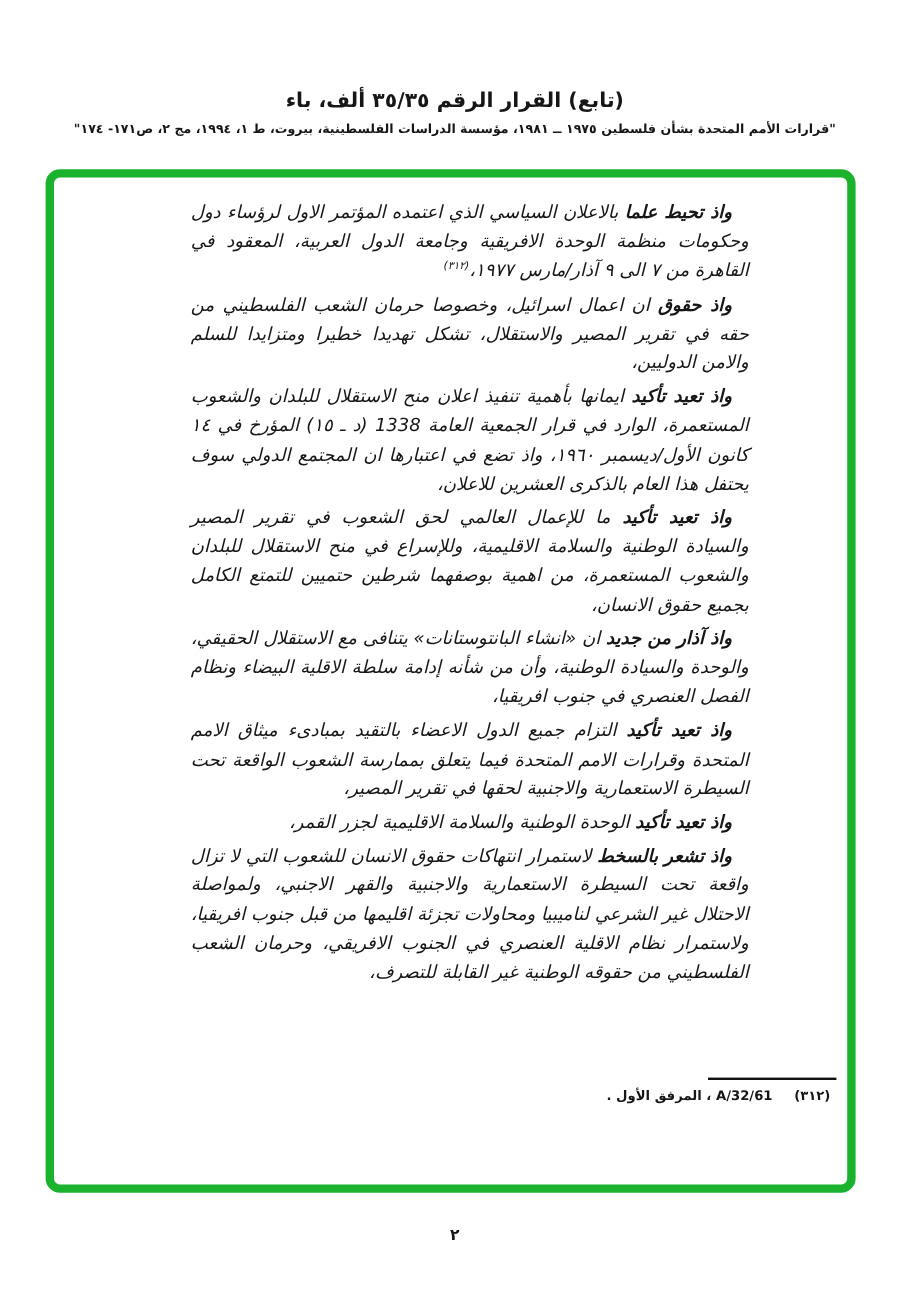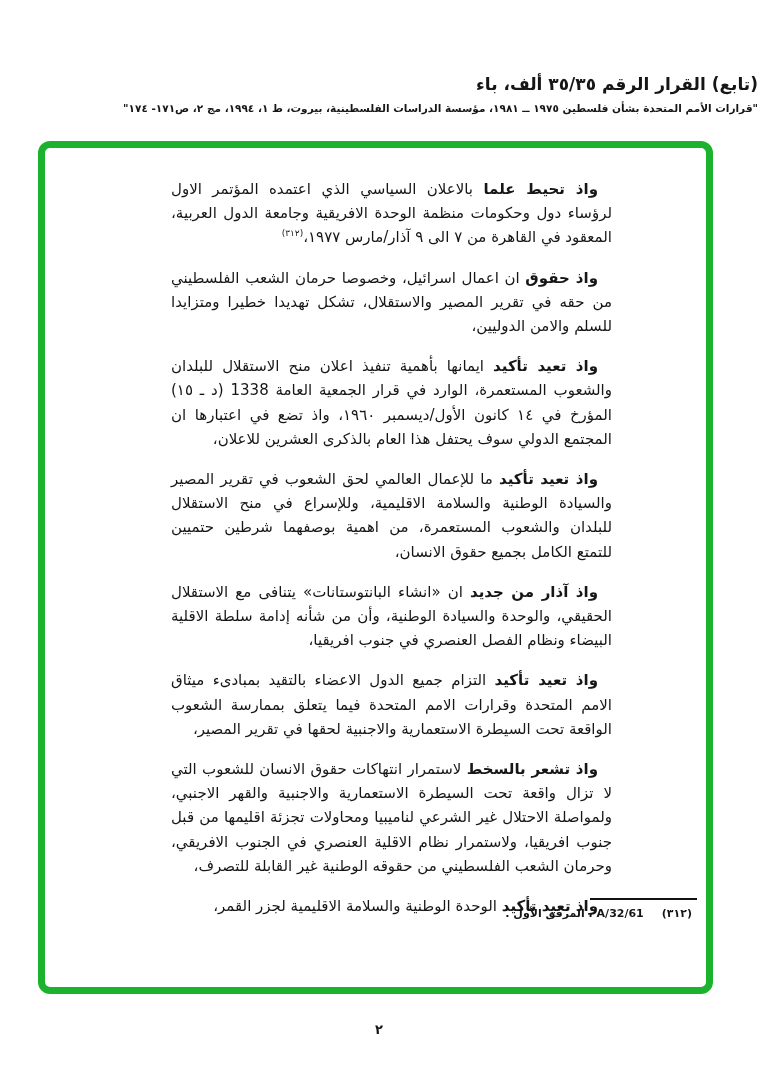--- a/index.html
+++ b/index.html
@@ -6,38 +6,38 @@
   body {
     width: 758px; height: 1078px;
     background: #ffffff;
     position: relative;
     overflow: hidden;
     font-family: "DejaVu Sans", sans-serif;
     color: #161616;
   }
   .doc-header {
     position: absolute; top: 74px; left: 0; width: 100%;
-    text-align: right; direction: rtl;
+    text-align: center; direction: rtl;
   }
   .doc-title { font-size: 17px; font-weight: bold; letter-spacing: 0.2px; }
   .doc-subtitle { font-size: 10.5px; font-weight: bold; margin-top: 8px; }
   .green-box {
     position: absolute; left: 38px; top: 141px;
     width: 675px; height: 853px;
     box-sizing: border-box;
     border: 7px solid #1bb32d;
     border-radius: 12px;
     background: transparent;
   }
   .text-column {
     position: absolute; top: 161px; right: 130px; width: 473px;
     direction: rtl; text-align: justify;
     font-size: 15px; line-height: 24.2px;
   }
-  .text-column p { margin: 16px; text-indent: 14px; }
+  .text-column p { margin: 4px; text-indent: 14px; font-style: italic; }
   .para-lead { font-weight: bold; }
   .para-ref { font-size: 9px; line-height: 0; }
   .footnote-rule {
     position: absolute; top: 898px; right: 61px;
     width: 107px; height: 2px; background: #111111;
   }
   .doc-footnote {
     position: absolute; top: 907px; right: 66px;
     direction: rtl; font-size: 11px; font-weight: bold;
     display: flex; gap: 18px; align-items: baseline;
@@ -64,23 +64,23 @@
 
   <p><span class="para-lead">واذ تعيد تأكيد</span><span class="para-body"> ايمانها بأهمية تنفيذ اعلان منح الاستقلال للبلدان والشعوب المستعمرة، الوارد في قرار الجمعية العامة 1338 (د ـ ١٥) المؤرخ في ١٤ كانون الأول/ديسمبر ١٩٦٠، واذ تضع في اعتبارها ان المجتمع الدولي سوف يحتفل هذا العام بالذكرى العشرين للاعلان،</span></p>
 
   <p><span class="para-lead">واذ تعيد تأكيد</span><span class="para-body"> ما للإعمال العالمي لحق الشعوب في تقرير المصير والسيادة الوطنية والسلامة الاقليمية، وللإسراع في منح الاستقلال للبلدان والشعوب المستعمرة، من اهمية بوصفهما شرطين حتميين للتمتع الكامل بجميع حقوق الانسان،</span></p>
 
   <p><span class="para-lead">واذ آذار من جديد</span><span class="para-body"> ان «انشاء البانتوستانات» يتنافى مع الاستقلال الحقيقي، والوحدة والسيادة الوطنية، وأن من شأنه إدامة سلطة الاقلية البيضاء ونظام الفصل العنصري في جنوب افريقيا،</span></p>
 
   <p><span class="para-lead">واذ تعيد تأكيد</span><span class="para-body"> التزام جميع الدول الاعضاء بالتقيد بمبادىء ميثاق الامم المتحدة وقرارات الامم المتحدة فيما يتعلق بممارسة الشعوب الواقعة تحت السيطرة الاستعمارية والاجنبية لحقها في تقرير المصير،</span></p>
 
 
+  <p><span class="para-lead">واذ تعيد تأكيد</span><span class="para-body"> الوحدة الوطنية والسلامة الاقليمية لجزر القمر،</span></p>
+
   <p><span class="para-lead">واذ تشعر بالسخط</span><span class="para-body"> لاستمرار انتهاكات حقوق الانسان للشعوب التي لا تزال واقعة تحت السيطرة الاستعمارية والاجنبية والقهر الاجنبي، ولمواصلة الاحتلال غير الشرعي لناميبيا ومحاولات تجزئة اقليمها من قبل جنوب افريقيا، ولاستمرار نظام الاقلية العنصري في الجنوب الافريقي، وحرمان الشعب الفلسطيني من حقوقه الوطنية غير القابلة للتصرف،</span></p>
-
-  <p><span class="para-lead">واذ تعيد تأكيد</span><span class="para-body"> الوحدة الوطنية والسلامة الاقليمية لجزر القمر،</span></p>
 </div>
 
 <div class="footnote-rule"></div>
 
 <div class="doc-footnote">
   <span>(٣١٢)</span>
   <span>A/32/61 ، المرفق الأول .</span>
 </div>
 
 <div class="page-number">٢</div>

